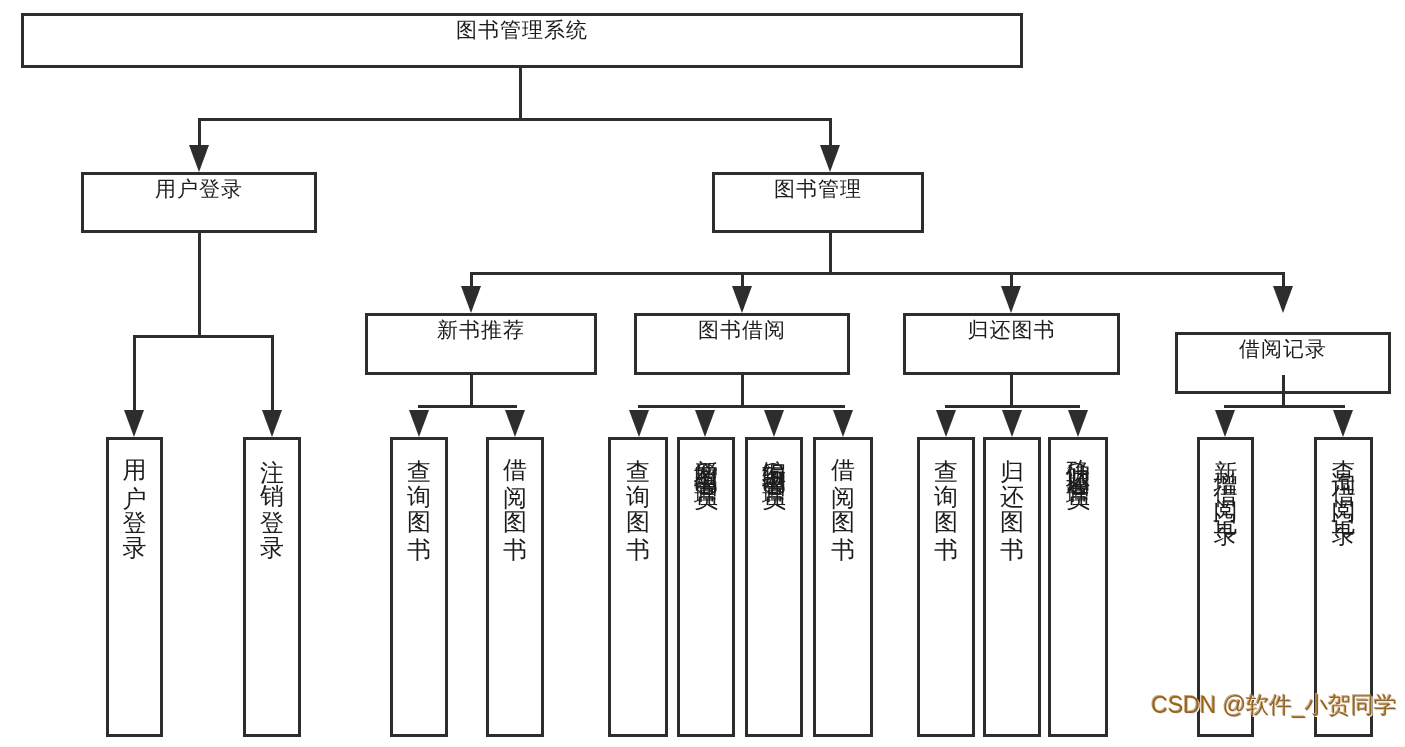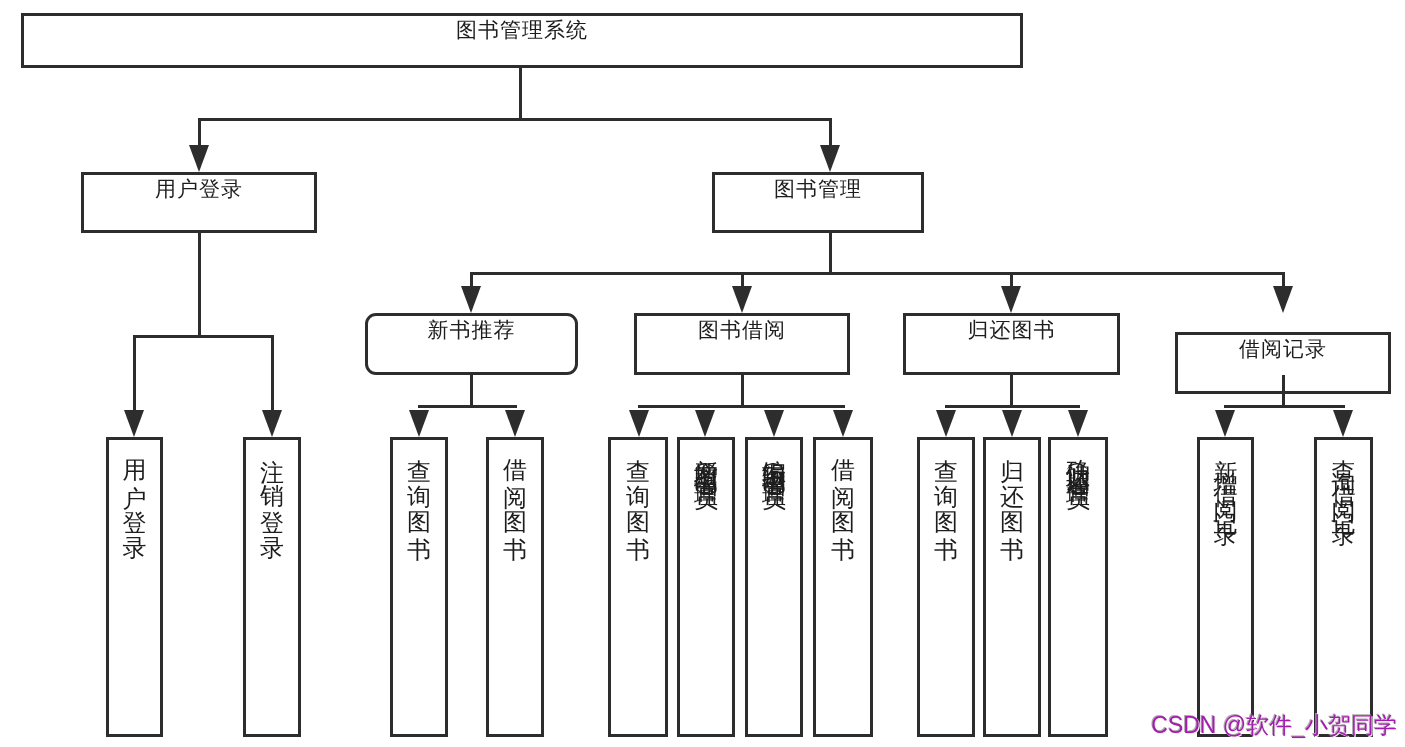--- a/index.html
+++ b/index.html
@@ -18,22 +18,22 @@
     white-space:nowrap;
   }
   .vl{position:absolute;width:3px;background:#2d2d2d;}
   .hl{position:absolute;height:3px;background:#2d2d2d;}
   .arw{
     position:absolute;width:0;height:0;
     border-left:10px solid transparent;border-right:10px solid transparent;
     border-top:27px solid #2d2d2d;
   }
   .watermark{
-    position:absolute;top:712px;right:8px;font-size:23px;line-height:1.2;
-    color:#a21caf;text-shadow:1px 1px 0 #f2efef, -1px -1px 0 #aeaaaa;
+    position:absolute;top:692px;right:8px;font-size:23px;line-height:1.2;
+    color:#a16207;text-shadow:1px 1px 0 #f2efef, -1px -1px 0 #aeaaaa;
     white-space:nowrap;
   }
 </style>
 </head>
 <body>
 
 <div class="canvas">
 
   <div class="box hbox" style="left:21px;top:13px;width:1002px;height:55px;">
     <span>图书管理系统</span>
@@ -64,21 +64,21 @@
   <div class="hl" style="left:470px;top:272px;width:815px;"></div>
   <div class="vl" style="left:470px;top:275px;height:12px;"></div>
   <div class="vl" style="left:741px;top:275px;height:12px;"></div>
   <div class="vl" style="left:1010px;top:275px;height:12px;"></div>
   <div class="vl" style="left:1282px;top:275px;height:12px;"></div>
   <div class="arw" style="left:461px;top:286px;"></div>
   <div class="arw" style="left:732px;top:286px;"></div>
   <div class="arw" style="left:1001px;top:286px;"></div>
   <div class="arw" style="left:1273px;top:286px;"></div>
 
-  <div class="box hbox" style="left:365px;top:313px;width:213px;height:62px;border-radius:11px;">
+  <div class="box hbox" style="left:365px;top:313px;width:232px;height:62px;">
     <span>新书推荐</span>
   </div>
   <div class="box hbox" style="left:634px;top:313px;width:216px;height:62px;">
     <span>图书借阅</span>
   </div>
   <div class="box hbox" style="left:903px;top:313px;width:217px;height:62px;">
     <span>归还图书</span>
   </div>
   <div class="box hbox" style="left:1175px;top:332px;width:216px;height:62px;">
     <span>借阅记录</span>

